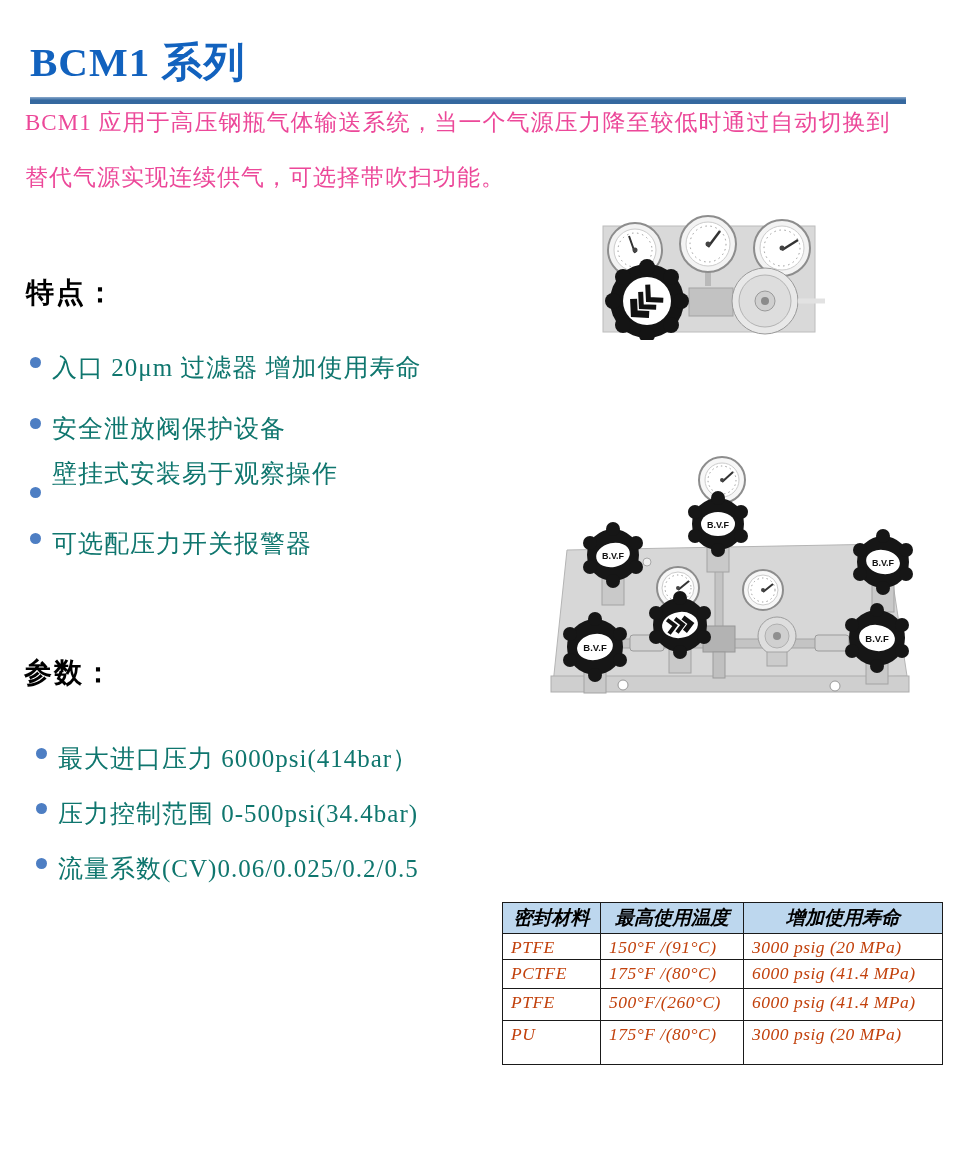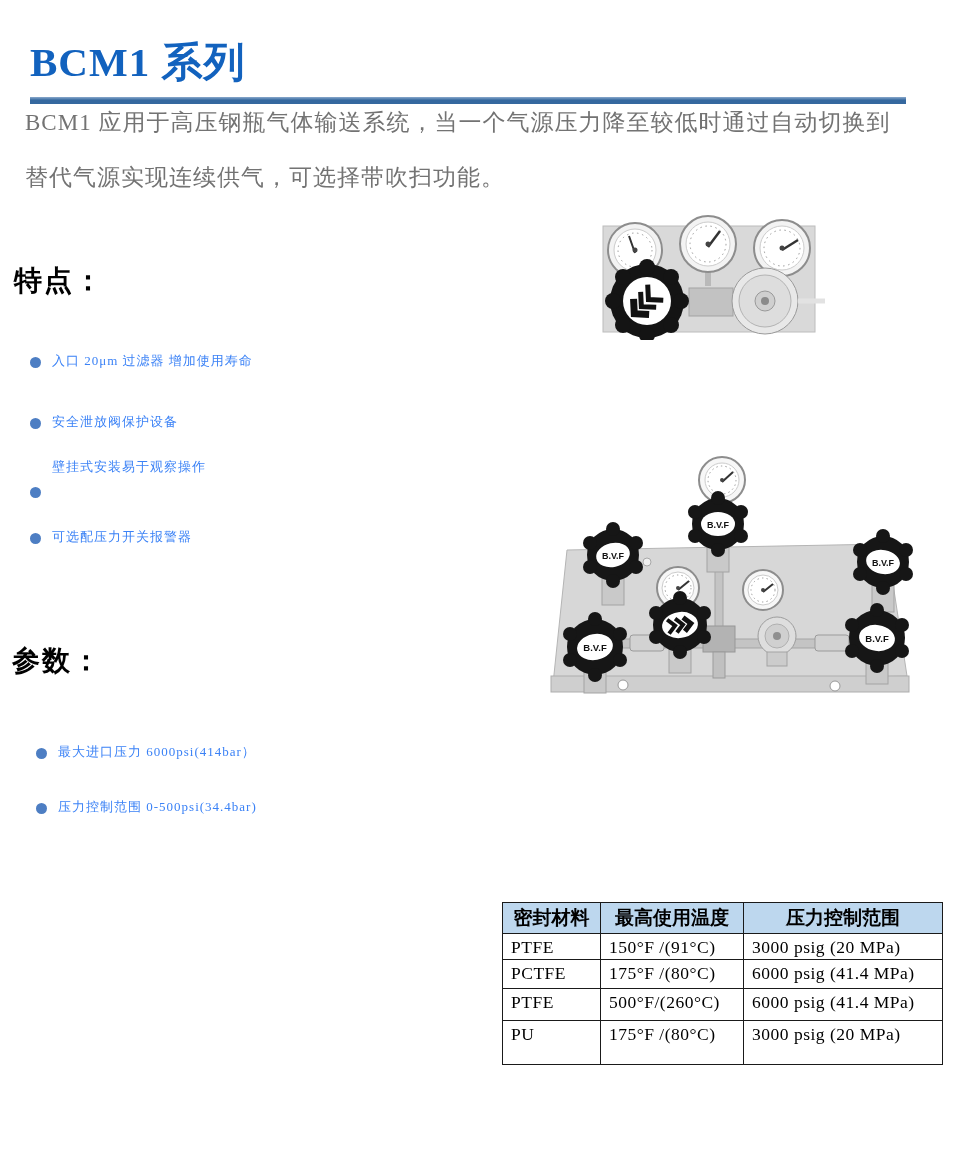--- a/index.html
+++ b/index.html
@@ -10,52 +10,53 @@
   .title{
     position:absolute;left:30px;top:40px;margin:0;
     font-size:41px;font-weight:700;letter-spacing:1px;color:#1262BE;line-height:1.1;
   }
   .rule{
     position:absolute;left:30px;top:97px;width:876px;height:7px;
     background:linear-gradient(to bottom,#8aa9cc 0%,#35689f 45%,#35689f 100%);
   }
   .intro-line{
     position:absolute;left:25px;margin:0;width:900px;
-    font-size:23px;letter-spacing:1px;color:#737373;line-height:1.25;
+    font-size:23px;letter-spacing:1px;color:#ec4899;line-height:1.25;
   }
   .intro-line.l1{top:109px;}
   .intro-line.l2{top:164px;}
   .section-heading{
-    position:absolute;margin:0;font-size:28px;font-weight:700;color:#000;letter-spacing:2px;
+    position:absolute;margin:12px;font-size:28px;font-weight:700;color:#000;letter-spacing:2px;
   }
   .bullet-item{position:absolute;white-space:nowrap;}
   .dot{
     position:absolute;left:0;top:6px;width:11px;height:11px;border-radius:50%;
     background:#4D7EC3;display:inline-block;
   }
   .low-dot .dot{top:30px;}
   .bullet-text{
-    display:inline-block;margin-left:22px;font-size:13px;color:#3b82f6;letter-spacing:1px;
+    display:inline-block;margin-left:22px;font-size:25px;color:#0f766e;letter-spacing:1px;
   }
   .photo{position:absolute;}
   table.spec{
     position:absolute;left:502px;top:902px;width:440px;
     border-collapse:collapse;table-layout:fixed;
     font-family:"Liberation Serif","DejaVu Serif",serif;
+    font-style:italic;
   }
   table.spec th, table.spec td{
     border:1px solid #1a1a1a;overflow:hidden;white-space:nowrap;
   }
   table.spec th{
     background:#BDD7EE;font-size:19px;font-weight:700;text-align:center;
     padding:2px 2px;color:#000;
   }
   table.spec td{
     font-size:17.5px;font-weight:400;text-align:left;vertical-align:top;
-    padding:3px 2px 0 8px;color:#000000;letter-spacing:0.5px;
+    padding:3px 2px 0 8px;color:#c2410c;letter-spacing:0.5px;
   }
 </style>
 </head>
 <body>
 
 <div class="page">
 
   <h1 class="title">BCM1 系列</h1>
   <div class="rule"></div>
 
@@ -266,32 +267,36 @@
   <h2 class="section-heading" style="left:12px;top:642px;">参数：</h2>
 
   <div class="bullet-item" style="left:36px;top:742px;">
     <span class="dot"></span>
     <span class="bullet-text">最大进口压力 6000psi(414bar）</span>
   </div>
   <div class="bullet-item" style="left:36px;top:797px;">
     <span class="dot"></span>
     <span class="bullet-text">压力控制范围 0-500psi(34.4bar)</span>
   </div>
+  <div class="bullet-item" style="left:36px;top:852px;">
+    <span class="dot"></span>
+    <span class="bullet-text">流量系数(CV)0.06/0.025/0.2/0.5</span>
+  </div>
 
   <table class="spec">
     <colgroup>
       <col style="width:98px">
         <col style="width:143px">
         <col style="width:199px">
     </colgroup>
     <thead>
       <tr style="height:30px">
         <th>密封材料</th>
         <th>最高使用温度</th>
-        <th>压力控制范围</th>
+        <th>增加使用寿命</th>
       </tr>
     </thead>
     <tbody>
       <tr style="height:26px">
         <td>PTFE</td>
         <td>150°F /(91°C)</td>
         <td>3000 psig (20 MPa)</td>
       </tr>
       <tr style="height:29px">
         <td>PCTFE</td>

